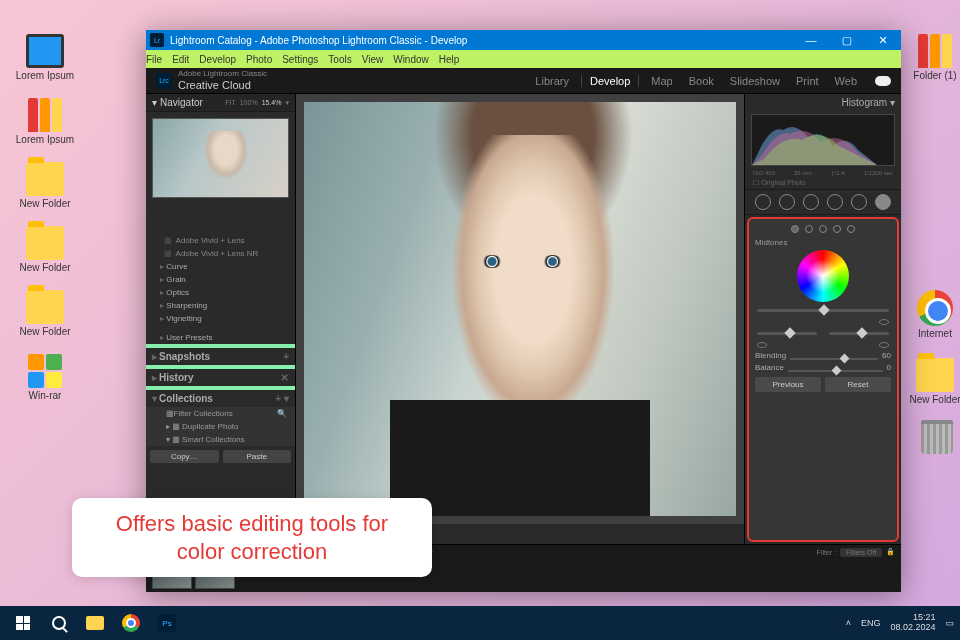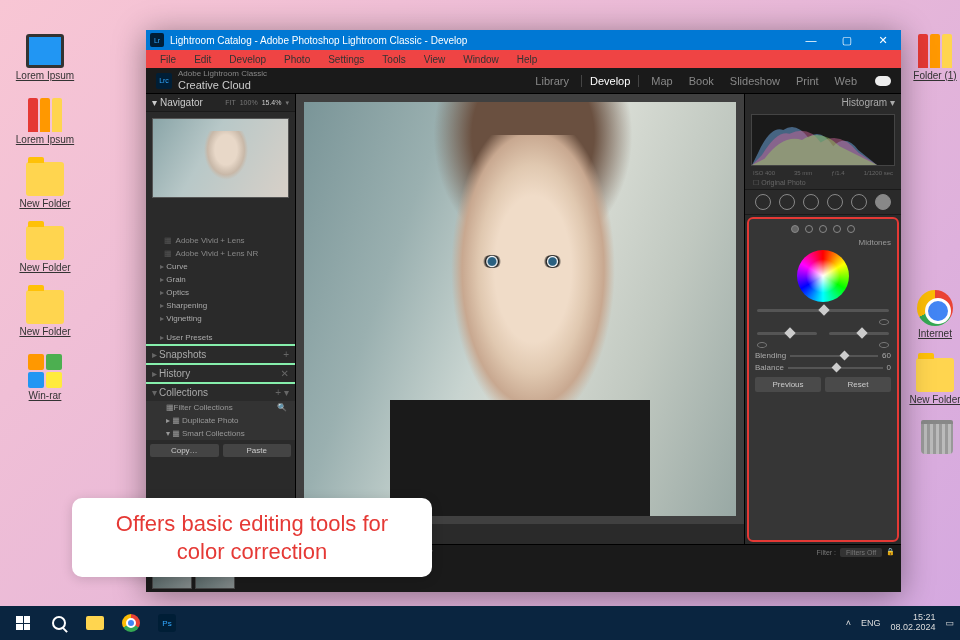--- a/index.html
+++ b/index.html
@@ -1,39 +1,39 @@
 <!DOCTYPE html>
 <html><head>
 <meta charset="utf-8">
 <style>
   * { margin:0; padding:0; box-sizing:border-box; font-family:"Segoe UI",Arial,sans-serif; }
   body { width:960px; height:640px; background:linear-gradient(135deg,#f8c6d4 0%,#e8b8d8 50%,#d4a8e0 100%); overflow:hidden; position:relative; }
   
   
-  .desk-icon { position:absolute; width:62px; text-align:center; font-size:10px; color:#333; cursor:pointer;text-decoration:underline; }
+  .desk-icon { position:absolute; width:62px; text-align:center; font-size:10px; color:#333; cursor:pointer; }
   .desk-icon .ico { width:38px; height:34px; margin:0 auto 2px; }
   .desk-icon span { display:block; }
   .folder-ico { background:#ffd54f; border-radius:3px; position:relative; }
   .folder-ico::before { content:""; position:absolute; top:-5px; left:2px; width:16px; height:6px; background:#ffc107; border-radius:2px 2px 0 0; }
   .monitor-ico { background:#2196f3; border-radius:3px; position:relative; border:3px solid #333; }
   .binders-ico { display:flex; gap:2px; justify-content:center; }
   .binder { width:10px; height:34px; border-radius:2px 2px 0 0; }
   .chrome-ico { width:36px; height:36px; border-radius:50%; background:conic-gradient(#ea4335 0 120deg,#34a853 120deg 240deg,#fbbc05 240deg 360deg); position:relative; margin:0 auto 2px; }
   .chrome-ico::after { content:""; position:absolute; top:8px; left:8px; width:20px; height:20px; background:#4285f4; border-radius:50%; border:3px solid #fff; }
   .trash-ico { width:32px; height:34px; margin:0 auto; background:repeating-linear-gradient(90deg,#999 0 3px,#bbb 3px 6px); border-radius:2px 2px 4px 4px; border-top:4px solid #888; }
   .mosaic-ico { display:grid; grid-template-columns:1fr 1fr; gap:2px; width:34px; height:34px; margin:0 auto 2px; }
   .mosaic-ico div { border-radius:2px; }
   
   
   .lr-window { position:absolute; left:146px; top:30px; width:755px; height:562px; background:#1a1a1a; box-shadow:0 4px 30px rgba(0,0,0,0.4); }
   .titlebar { height:20px; background:#0078d4; color:#fff; display:flex; align-items:center; font-size:10px; padding-left:4px; }
   .titlebar .lr-badge { width:14px; height:14px; background:#001e36; border-radius:2px; display:flex; align-items:center; justify-content:center; font-size:7px; color:#31a8ff; margin-right:6px; }
   .titlebar .wbtns { margin-left:auto; display:flex; }
   .titlebar .wbtn { width:36px; height:20px; display:flex; align-items:center; justify-content:center; font-size:11px; }
-  .menubar { height:18px; background:#ef4444; display:flex; align-items:center; gap:18px; padding-left:14px; font-size:10px; color:#333; }
+  .menubar { height:18px; background:#bef264; display:flex; align-items:center; gap:10px; padding-left:0; font-size:10px; color:#333; }
   
   .lr-body { height:calc(100% - 38px); background:#1a1a1a; display:flex; flex-direction:column; }
   .lr-header { height:26px; background:#1a1a1a; display:flex; align-items:center; padding:0 10px; border-bottom:1px solid #000; }
   .lr-brand { font-size:8px; color:#888; line-height:1.1; }
   .lr-brand .cc { color:#ccc; font-size:11px; }
   .modules { margin-left:auto; display:flex; gap:8px; font-size:11px; color:#888; align-items:center; }
   .modules span { padding:0 4px; cursor:pointer; }
   .modules span.active { color:#fff; border-left:1px solid #444; border-right:1px solid #444; padding:0 8px;}
   .cloud-ico { width:16px; height:10px; background:#eee; border-radius:6px; margin-left:6px;}
   
@@ -41,21 +41,21 @@
   
   
   .left-panel { width:150px; background:#2a2a2a; font-size:9px; color:#999; overflow:hidden; border-right:1px solid #000;}
   .panel-hdr { display:flex; align-items:center; padding:3px 6px; background:#252525; font-size:10px; color:#ccc; border-bottom:1px solid #1a1a1a;}
   .panel-hdr .stats { margin-left:auto; font-size:7px; color:#777; display:flex; gap:4px;}
   .nav-preview { margin:6px; height:80px; background:linear-gradient(120deg,#8aa5a8 0%,#b8c8c8 40%,#d8d0c8 100%); border:1px solid #555; position:relative;}
   .nav-preview::after{content:"";position:absolute;left:35%;top:15%;width:38%;height:70%;background:radial-gradient(ellipse at 50% 35%,#e8d8c8 30%,#c8b8a8 50%,transparent 60%);}
   .preset-row { padding:2px 8px 2px 18px; font-size:8px; color:#888; }
   .tree-item { padding:2px 8px 2px 14px; font-size:8px; color:#aaa; }
   .tree-item::before { content:"▸ "; color:#666;}
-  .collapsed-sec { padding:3px 6px; background:#2a2a2a; font-size:10px; color:#aaa; border-top:2px solid #86efac; display:flex; align-items:center;}
+  .collapsed-sec { padding:3px 6px; background:#2a2a2a; font-size:10px; color:#aaa; border-top:4px solid #86efac; display:flex; align-items:center;font-weight:bold;}
   .collapsed-sec::before { content:"▸ "; color:#666; margin-right:2px;}
   .collapsed-sec.open::before { content:"▾ ";}
   .collapsed-sec .plus { margin-left:auto; color:#666;}
   .coll-sub { padding:2px 8px 2px 20px; font-size:8px; color:#999; background:#333;}
   .btn-row { display:flex; gap:4px; padding:4px;}
   .mini-btn { flex:1; background:#444; color:#ccc; font-size:8px; text-align:center; padding:2px 0; border-radius:2px;}
   
   
   .center { flex:1; background:#333; display:flex; flex-direction:column;}
   .photo-area { flex:1; background:#404040; display:flex; align-items:center; justify-content:center; padding:8px; min-height:0;}
@@ -72,29 +72,29 @@
   .right-panel { width:157px; background:#2a2a2a; font-size:9px; color:#999; display:flex; flex-direction:column; border-left:1px solid #000;}
   .histo-hdr { padding:3px 6px; font-size:10px; color:#aaa; text-align:right;}
   .histogram { margin:3px 6px; height:52px; background:#1a1a1a; border:1px solid #444; position:relative; overflow:hidden;}
   .histo-curve { position:absolute; bottom:0; left:0; right:0; height:100%;}
   .histo-meta { display:flex; justify-content:space-between; padding:1px 8px; font-size:6px; color:#666;}
   .tool-strip { display:flex; justify-content:space-around; padding:4px 6px; border-top:1px solid #1a1a1a; border-bottom:1px solid #1a1a1a;}
   .tool-circ { width:16px; height:16px; border:1.5px solid #888; border-radius:50%;}
   .color-panel { flex:1; border:2.5px solid #e53935; border-radius:6px; margin:2px; padding:4px 6px; background:#363636; display:flex; flex-direction:column; gap:3px; overflow:hidden;}
   .cp-dots { display:flex; justify-content:center; gap:6px; padding:2px 0;}
   .cp-dot { width:8px; height:8px; border-radius:50%; border:1px solid #888;}
-  .cp-label { text-align:right; font-size:8px; color:#999;}
+  .cp-label { text-align:left; font-size:8px; color:#999;}
   .wheel { width:52px; height:52px; border-radius:50%; background:conic-gradient(red,yellow,lime,cyan,blue,magenta,red); margin:0 auto; position:relative;}
   .wheel::after { content:""; position:absolute; inset:18%; background:radial-gradient(circle,#fff 0%,transparent 70%); border-radius:50%;}
   .wheel-sm { width:42px; height:42px;}
   .wheel-row { display:flex; justify-content:space-around;}
   .wheel-col { text-align:center;}
   .slider-track { height:3px; background:#555; margin:4px 2px; position:relative; border-radius:2px;}
   .slider-track .thumb { position:absolute; top:-3px; width:8px; height:8px; background:#ccc; transform:rotate(45deg);}
-  .slide-row { display:flex; align-items:center; gap:4px; font-size:8px; color:#aaa;}
+  .slide-row { display:flex; align-items:flex-end; gap:4px; font-size:8px; color:#aaa;}
   .slide-row .track { flex:1; height:2px; background:#555; position:relative;}
   .slide-row .track .th { position:absolute; top:-3px; width:7px; height:7px; background:#ccc; transform:rotate(45deg);}
   .eye-ico { width:10px; height:6px; border:1px solid #777; border-radius:50%;}
   .pn-btns { display:flex; gap:4px; padding-top:2px;}
   .pn-btn { flex:1; background:#4a4a4a; color:#ccc; font-size:8px; text-align:center; padding:3px 0; border-radius:2px;}
   
   .filmstrip { height:48px; background:#1a1a1a; border-top:1px solid #000;}
   .fs-top { height:14px; display:flex; align-items:center; padding:0 6px; font-size:7px; color:#777; gap:6px;}
   .fs-top .fs-r { margin-left:auto; display:flex; gap:4px; align-items:center;}
   .fs-thumbs { height:34px; padding:2px 6px; display:flex; gap:3px;}

